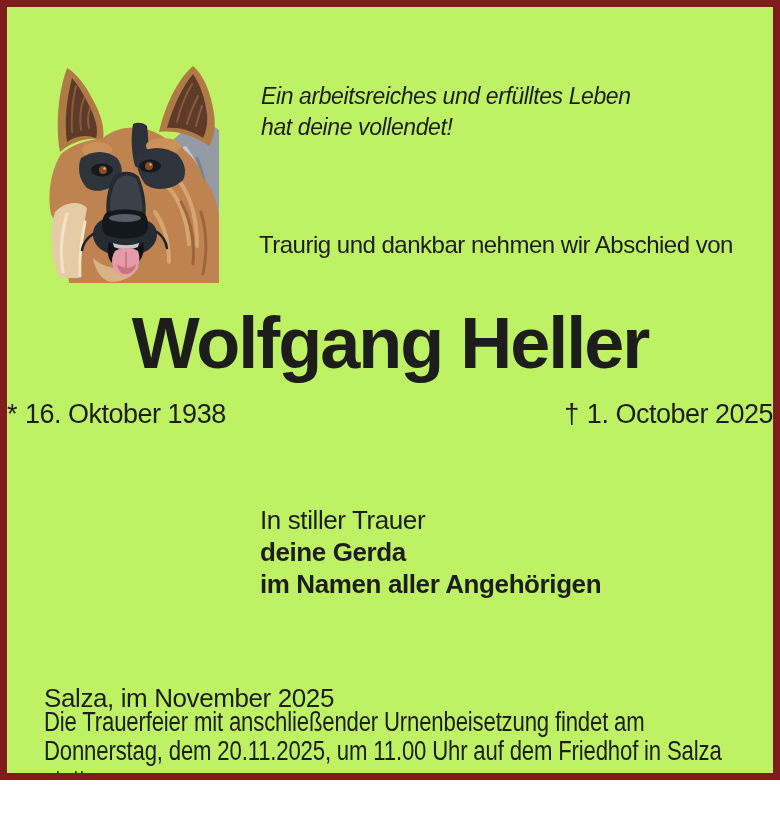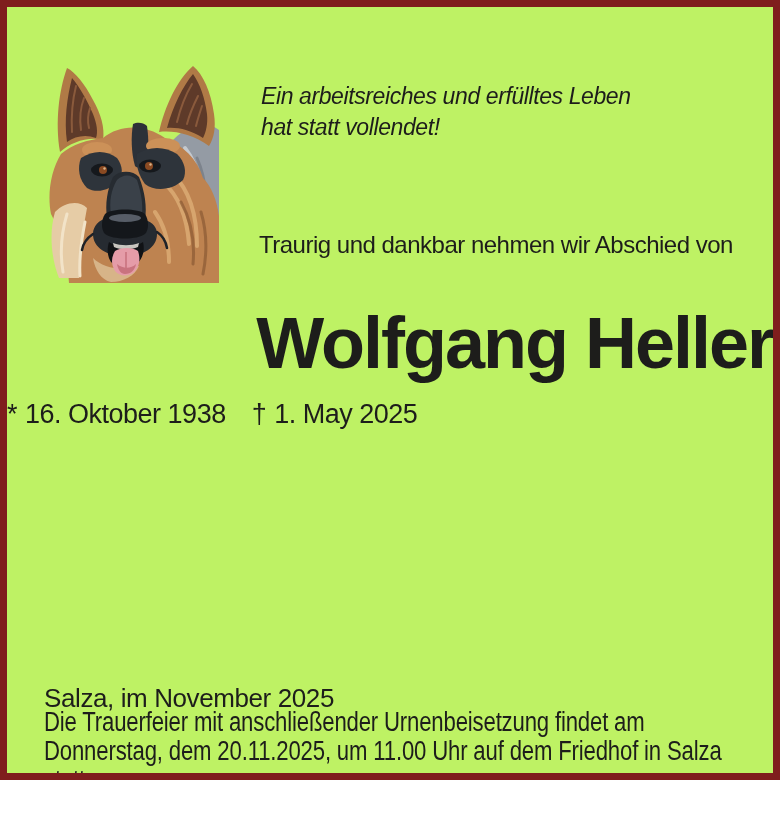--- a/index.html
+++ b/index.html
@@ -10,22 +10,22 @@
     border:7px solid #7f1d1d;
     background:#bef264;
     font-family:"Liberation Sans", sans-serif;
     color:#1d1d1b;
     overflow:hidden;
   }
   .abs{position:absolute;white-space:nowrap;}
   .dog{position:absolute;left:38px;top:55px;width:175px;height:222px;}
   .epitaph{left:254px;top:74px;font-size:23px;line-height:31px;font-style:italic;letter-spacing:-0.4px;}
   .intro{left:252px;top:184px;font-size:24px;letter-spacing:-0.5px;margin-top:40px;}
-  .name{left:0;top:297px;width:100%;text-align:right;font-size:72px;font-weight:bold;letter-spacing:-2px;line-height:1.1;}
-  .dates{left:0;top:392px;width:100%;display:flex;justify-content:flex-start;gap:26px;font-size:27px;letter-spacing:-0.5px;}
+  .name{left:0;top:297px;width:100%;text-align:center;font-size:72px;font-weight:bold;letter-spacing:-2px;line-height:1.1;}
+  .dates{left:0;top:392px;width:100%;display:flex;justify-content:space-between;font-size:27px;letter-spacing:-0.5px;}
   .dates .sym{margin-right:8px;}
   .condolence{left:253px;top:497px;font-size:26px;line-height:32px;letter-spacing:-0.4px;}
   .condolence .bold{font-weight:bold;}
   .place{left:37px;top:676px;font-size:26px;letter-spacing:-0.4px;}
   .funeral{left:37px;top:701px;font-size:27px;line-height:29px;transform:scaleX(0.82);transform-origin:left top;letter-spacing:-0.2px;}
 </style>
 </head>
 <body>
 
 <div class="notice">
@@ -77,32 +77,37 @@
     <path d="M68,181 C76,184 86,184 94,181 L93,185 C86,188 75,188 69,185 Z" fill="#E8E4DC" opacity="0.85"></path>
     <path d="M70,189 C76,185 88,185 93,189 C96,198 94,206 88,211 C82,215 74,214 70,209 C66,202 66,196 70,189 Z" fill="#E59CA8"></path>
     <path d="M72,202 C78,207 86,207 91,202 C90,208 86,212 80,212 C76,212 73,208 72,202 Z" fill="#C9737F"></path>
     <path d="M81,190 L81,206" stroke="#C9737F" stroke-width="1.6" fill="none"></path>
 
     <path d="M48,172 C42,176 38,182 37,188 M112,170 C118,174 121,180 122,186" fill="none" stroke="#1E2228" stroke-width="2.5" stroke-linecap="round"></path>
   </svg>
 
   <div class="abs epitaph">
     <div>Ein arbeitsreiches und erfülltes Leben</div>
-    <div>hat statt vollendet!</div>
+    <div>hat deine vollendet!</div>
   </div>
 
   <div class="abs intro">Traurig und dankbar nehmen wir Abschied von</div>
 
   <div class="abs name">Wolfgang Heller</div>
 
   <div class="abs dates">
     <span><span class="sym">*</span><span>16. Oktober 1938</span></span>
-    <span><span class="sym">†</span><span>1. May 2025</span></span>
+    <span><span class="sym">†</span><span>1. October 2025</span></span>
   </div>
 
+  <div class="abs condolence">
+    <div>In stiller Trauer</div>
+    <div class="bold">deine Gerda</div>
+    <div class="bold">im Namen aller Angehörigen</div>
+  </div>
 
   <div class="abs place">Salza, im November 2025</div>
 
   <div class="abs funeral">
     <div>Die Trauerfeier mit anschließender Urnenbeisetzung findet am</div>
     <div>Donnerstag, dem 20.11.2025, um 11.00 Uhr auf dem Friedhof in Salza</div>
     <div>statt.</div>
   </div>
 
 </div>

